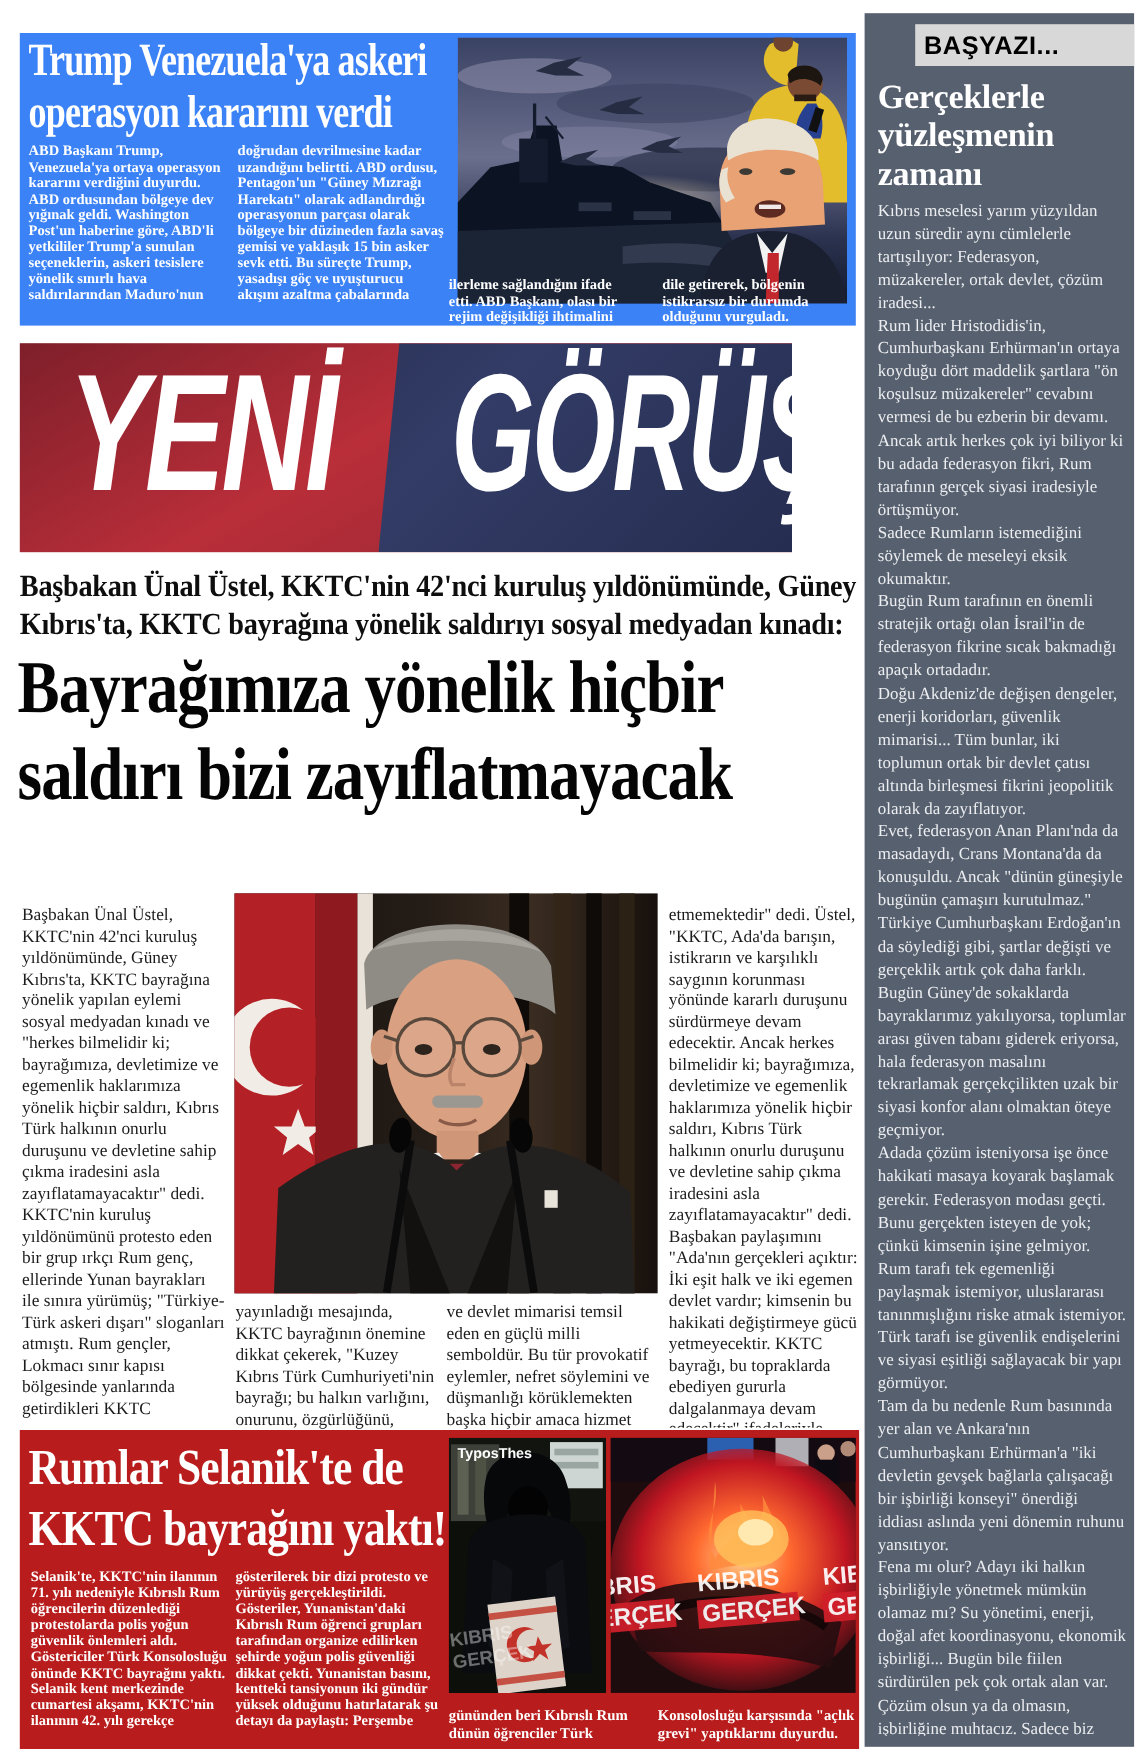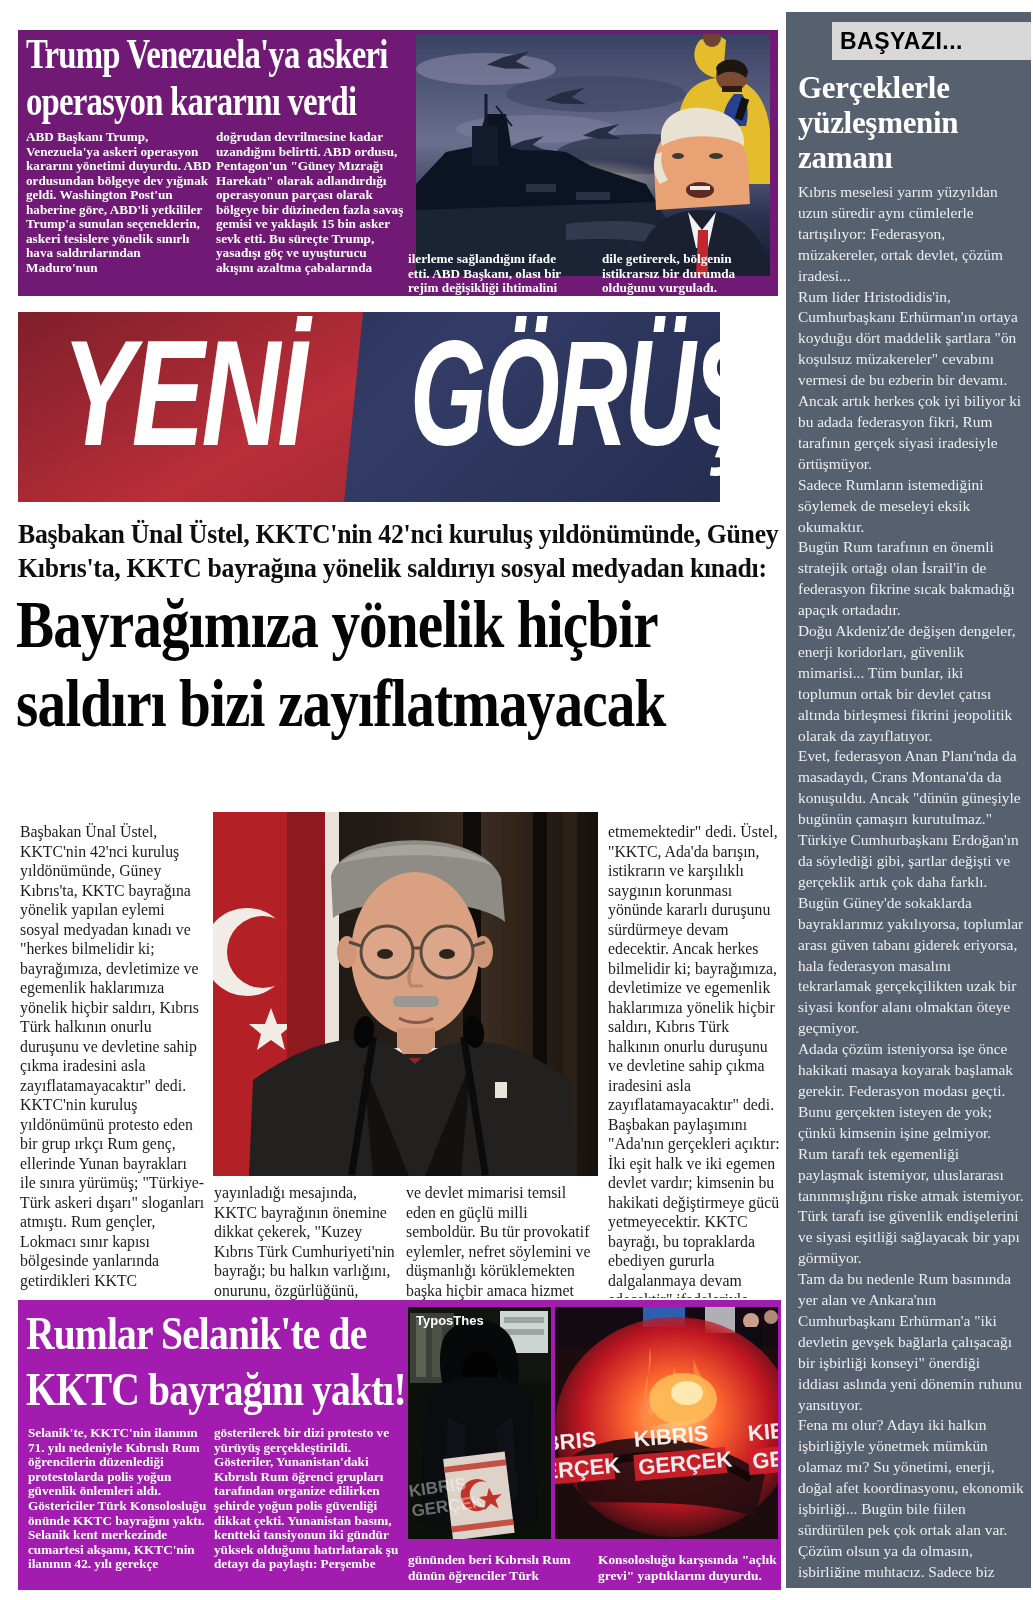--- a/index.html
+++ b/index.html
@@ -1,41 +1,41 @@
 <!DOCTYPE html>
 <html><head>
 <meta charset="utf-8">
 <style>
   html,body{margin:0;padding:0;background:#ffffff;}
   #page{position:relative;width:1033px;height:1600px;background:#ffffff;overflow:hidden;
         font-family:"Liberation Serif","DejaVu Serif",serif;}
   .abs{position:absolute;}
   
-  #topbox{left:18px;top:30px;width:760px;height:266px;background:#701a75;overflow:hidden;font-family:Liberation Serif, serif;}
+  #topbox{left:18px;top:30px;width:760px;height:266px;background:#3b82f6;overflow:hidden;font-family:Liberation Serif, serif;}
   .topbox-headline-wrap{left:8px;top:0px;width:480px;transform:scale(.82,1.05);transform-origin:left top;}
   .topbox-headline-line{white-space:nowrap;font-weight:bold;color:#fff;font-size:40px;line-height:45px;letter-spacing:-1px;}
   .topbox-col{top:100px;width:186px;color:#fff;font-weight:bold;font-size:13.2px;line-height:14.5px;overflow:hidden;height:160px;}
   .topbox-caption{top:222px;color:#fff;font-weight:bold;font-size:13.2px;line-height:14.6px;width:172px;}
   
   #masthead{left:18px;top:312px;width:702px;height:190px;background:linear-gradient(150deg,#7e1f2a 0%,#b92e39 45%,#8c2531 100%);overflow:hidden;}
   #masthead-navy{left:0;top:0;width:760px;height:190px;background:linear-gradient(135deg,#1f2747 0%,#333c66 50%,#232b4d 100%);
       clip-path:polygon(45.4% 0,100% 0,100% 100%,42.9% 100%);}
   .mast-title{font-family:"Liberation Sans","DejaVu Sans",sans-serif;font-weight:bold;font-style:italic;
       color:#fff;font-size:140px;line-height:140px;letter-spacing:-4px;transform-origin:left top;white-space:nowrap;}
   #mast-left{left:44px;top:6px;transform:scale(.78,1.08);}
   #mast-right{left:392px;top:6px;transform:scale(.70,1.08);}
   
   .kicker-wrap{left:18px;top:517px;width:820px;transform:scale(.92,1);transform-origin:left top;}
   .kicker-line{white-space:nowrap;font-weight:bold;font-size:28px;line-height:34px;color:#0e0e0e;letter-spacing:-.3px;}
   .headline-wrap{left:16px;top:586px;width:850px;transform:scale(.895,1.06);transform-origin:left top;}
   .headline-line{white-space:nowrap;font-weight:bold;font-size:64px;line-height:74px;color:#050505;letter-spacing:-1px;}
   
   .artcol{font-size:15.8px;line-height:19.5px;color:#1c1c1c;overflow:hidden;}
   
-  #redbox{left:18px;top:1300px;width:763px;height:290px;background:#a21caf;overflow:hidden;}
+  #redbox{left:18px;top:1300px;width:763px;height:290px;background:#b91c1c;overflow:hidden;}
   .redbox-headline-wrap{left:8px;top:6px;width:452px;transform:scale(.86,1);transform-origin:left top;}
   .redbox-headline-line{white-space:nowrap;font-weight:bold;color:#fff;font-size:46px;line-height:56px;letter-spacing:-1px;}
   .redbox-col{top:126px;color:#fff;font-weight:bold;font-size:13.2px;line-height:14.6px;overflow:hidden;height:150px;}
   .redbox-caption{top:252px;color:#fff;font-weight:bold;font-size:13.4px;line-height:15.5px;}
   
   #sidebar{left:786px;top:12px;width:245px;height:1576px;background:#57606e;overflow:hidden;}
   #sidebar-label{left:11px;top:10px;width:222px;height:38px;background:#d8d8d8;color:#000000;
       font-family:"Liberation Sans","DejaVu Sans",sans-serif;font-weight:bold;font-size:23px;line-height:38px;padding-left:8px;box-sizing:border-box;letter-spacing:.5px;margin-left:35px;}
   #sidebar-title{left:12px;top:58px;width:226px;color:#ffffff;font-weight:bold;font-size:31px;line-height:35px;letter-spacing:-.3px;}
   #sidebar-body{left:12px;top:170px;width:226px;height:1396px;color:#eceef1;font-size:15.4px;line-height:20.9px;white-space:pre-line;overflow:hidden;}
@@ -108,21 +108,21 @@
         <ellipse cx="262" cy="122" rx="6" ry="3" fill="#3d3a36"></ellipse>
         <ellipse cx="300" cy="122" rx="7" ry="3" fill="#3d3a36"></ellipse>
         <ellipse cx="284" cy="156" rx="14" ry="8" fill="#5d2a22"></ellipse>
         <rect x="274" y="152" width="20" height="4" fill="#fff" opacity=".9"></rect>
         <path d="M220 242 C224 196 248 176 286 176 C322 176 348 198 354 242 Z" fill="#1a2030"></path>
         <polygon points="272,178 286,196 300,178 292,214 280,214" fill="#f2f2f2"></polygon>
         <polygon points="282,196 292,196 292,242 280,242" fill="#c1272d"></polygon>
       </g>
     </svg>
 
-    <div class="abs topbox-col" style="left:8px;">ABD Başkanı Trump, Venezuela'ya askeri operasyon kararını yönetimi duyurdu. ABD ordusundan bölgeye dev yığınak geldi. Washington Post'un haberine göre, ABD'li yetkililer Trump'a sunulan seçeneklerin, askeri tesislere yönelik sınırlı hava saldırılarından Maduro'nun</div>
+    <div class="abs topbox-col" style="left:8px;">ABD Başkanı Trump, Venezuela'ya ortaya operasyon kararını verdiğini duyurdu. ABD ordusundan bölgeye dev yığınak geldi. Washington Post'un haberine göre, ABD'li yetkililer Trump'a sunulan seçeneklerin, askeri tesislere yönelik sınırlı hava saldırılarından Maduro'nun</div>
     <div class="abs topbox-col" style="left:198px;width:190px;">doğrudan devrilmesine kadar uzandığını belirtti. ABD ordusu, Pentagon'un "Güney Mızrağı Harekatı" olarak adlandırdığı operasyonun parçası olarak bölgeye bir düzineden fazla savaş gemisi ve yaklaşık 15 bin asker sevk etti. Bu süreçte Trump, yasadışı göç ve uyuşturucu akışını azaltma çabalarında</div>
     <div class="abs topbox-caption" style="left:584px;width:166px;">dile getirerek, bölgenin istikrarsız bir durumda olduğunu vurguladı.</div>
     <div class="abs topbox-caption" style="left:390px;">ilerleme sağlandığını ifade etti. ABD Başkanı, olası bir rejim değişikliği ihtimalini</div>
   </div>
 
   <div id="masthead" class="abs">
     <div id="masthead-navy" class="abs"></div>
     <div id="mast-left" class="abs mast-title">YENİ</div>
     <div id="mast-right" class="abs mast-title">GÖRÜŞ</div>
 

